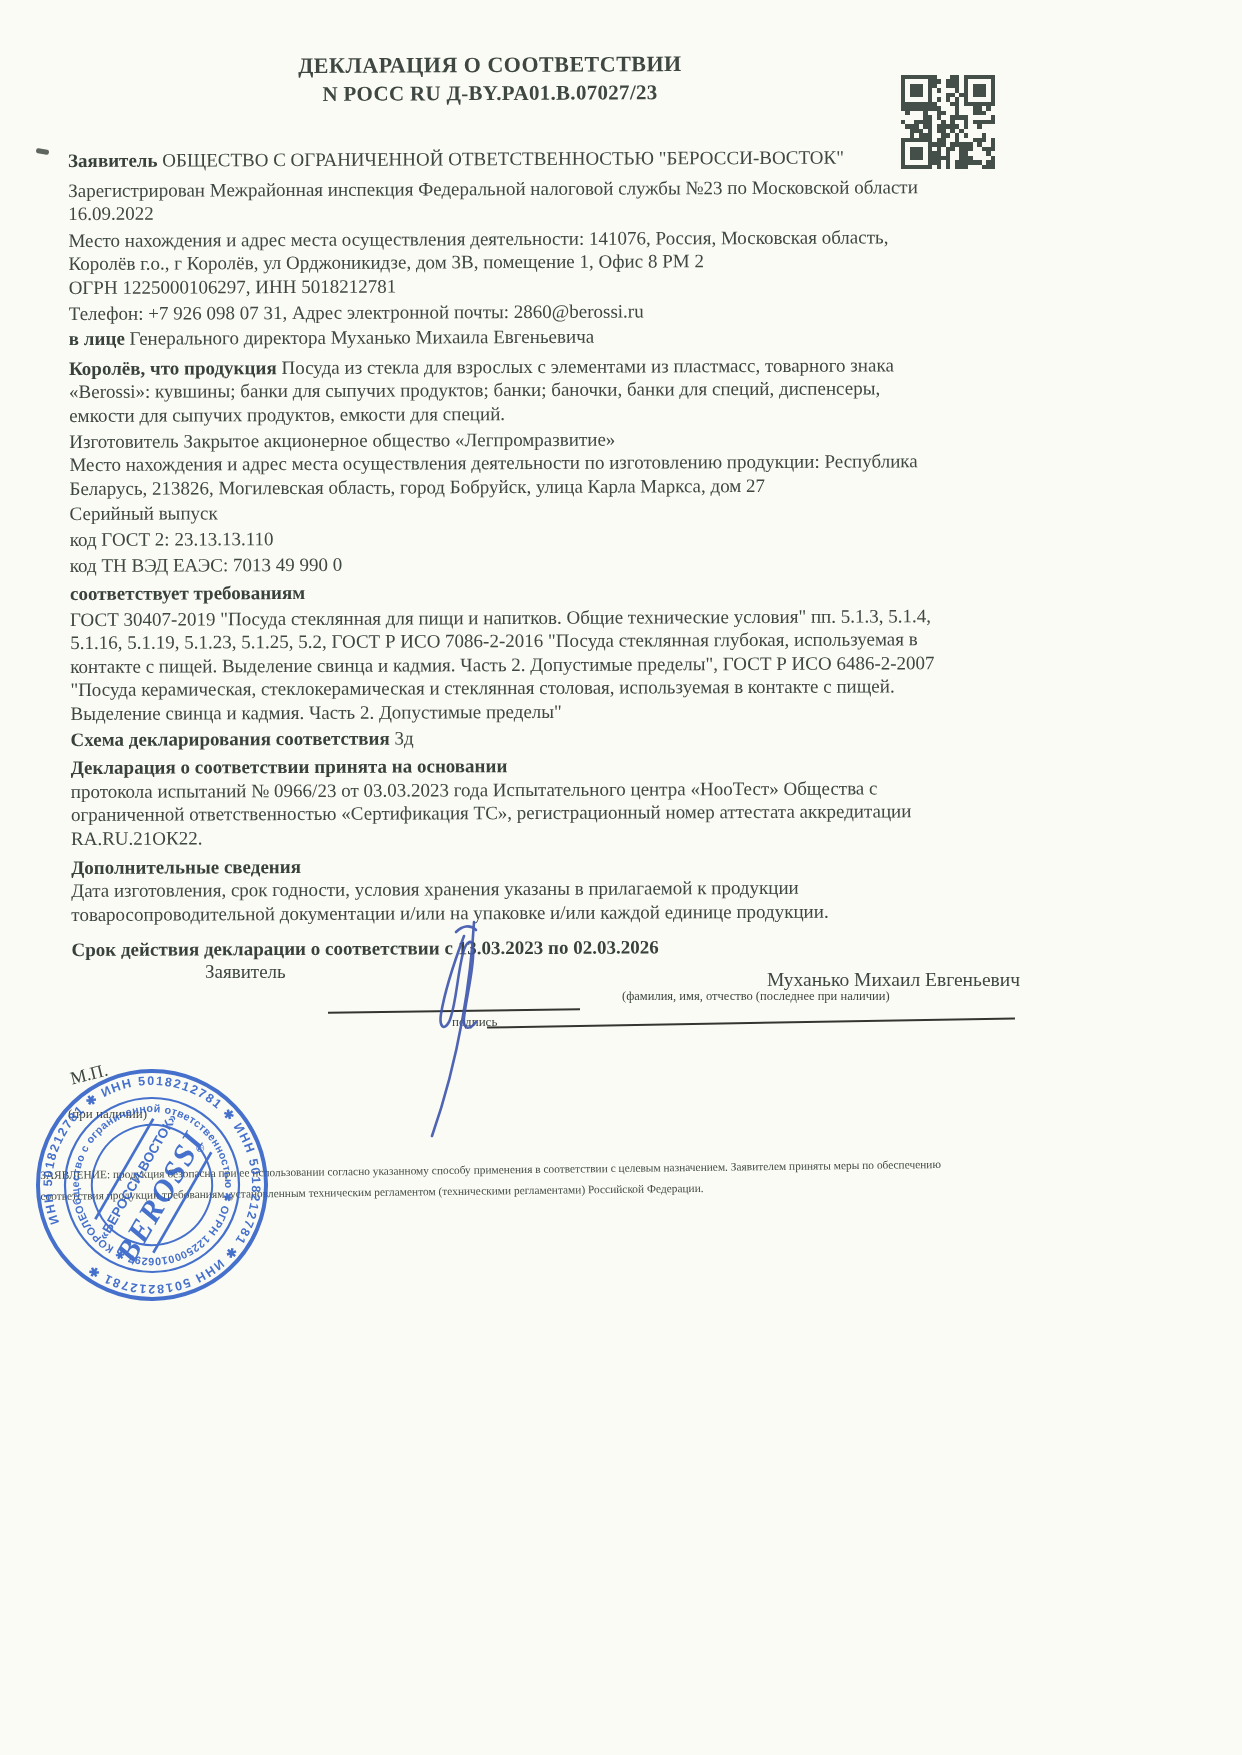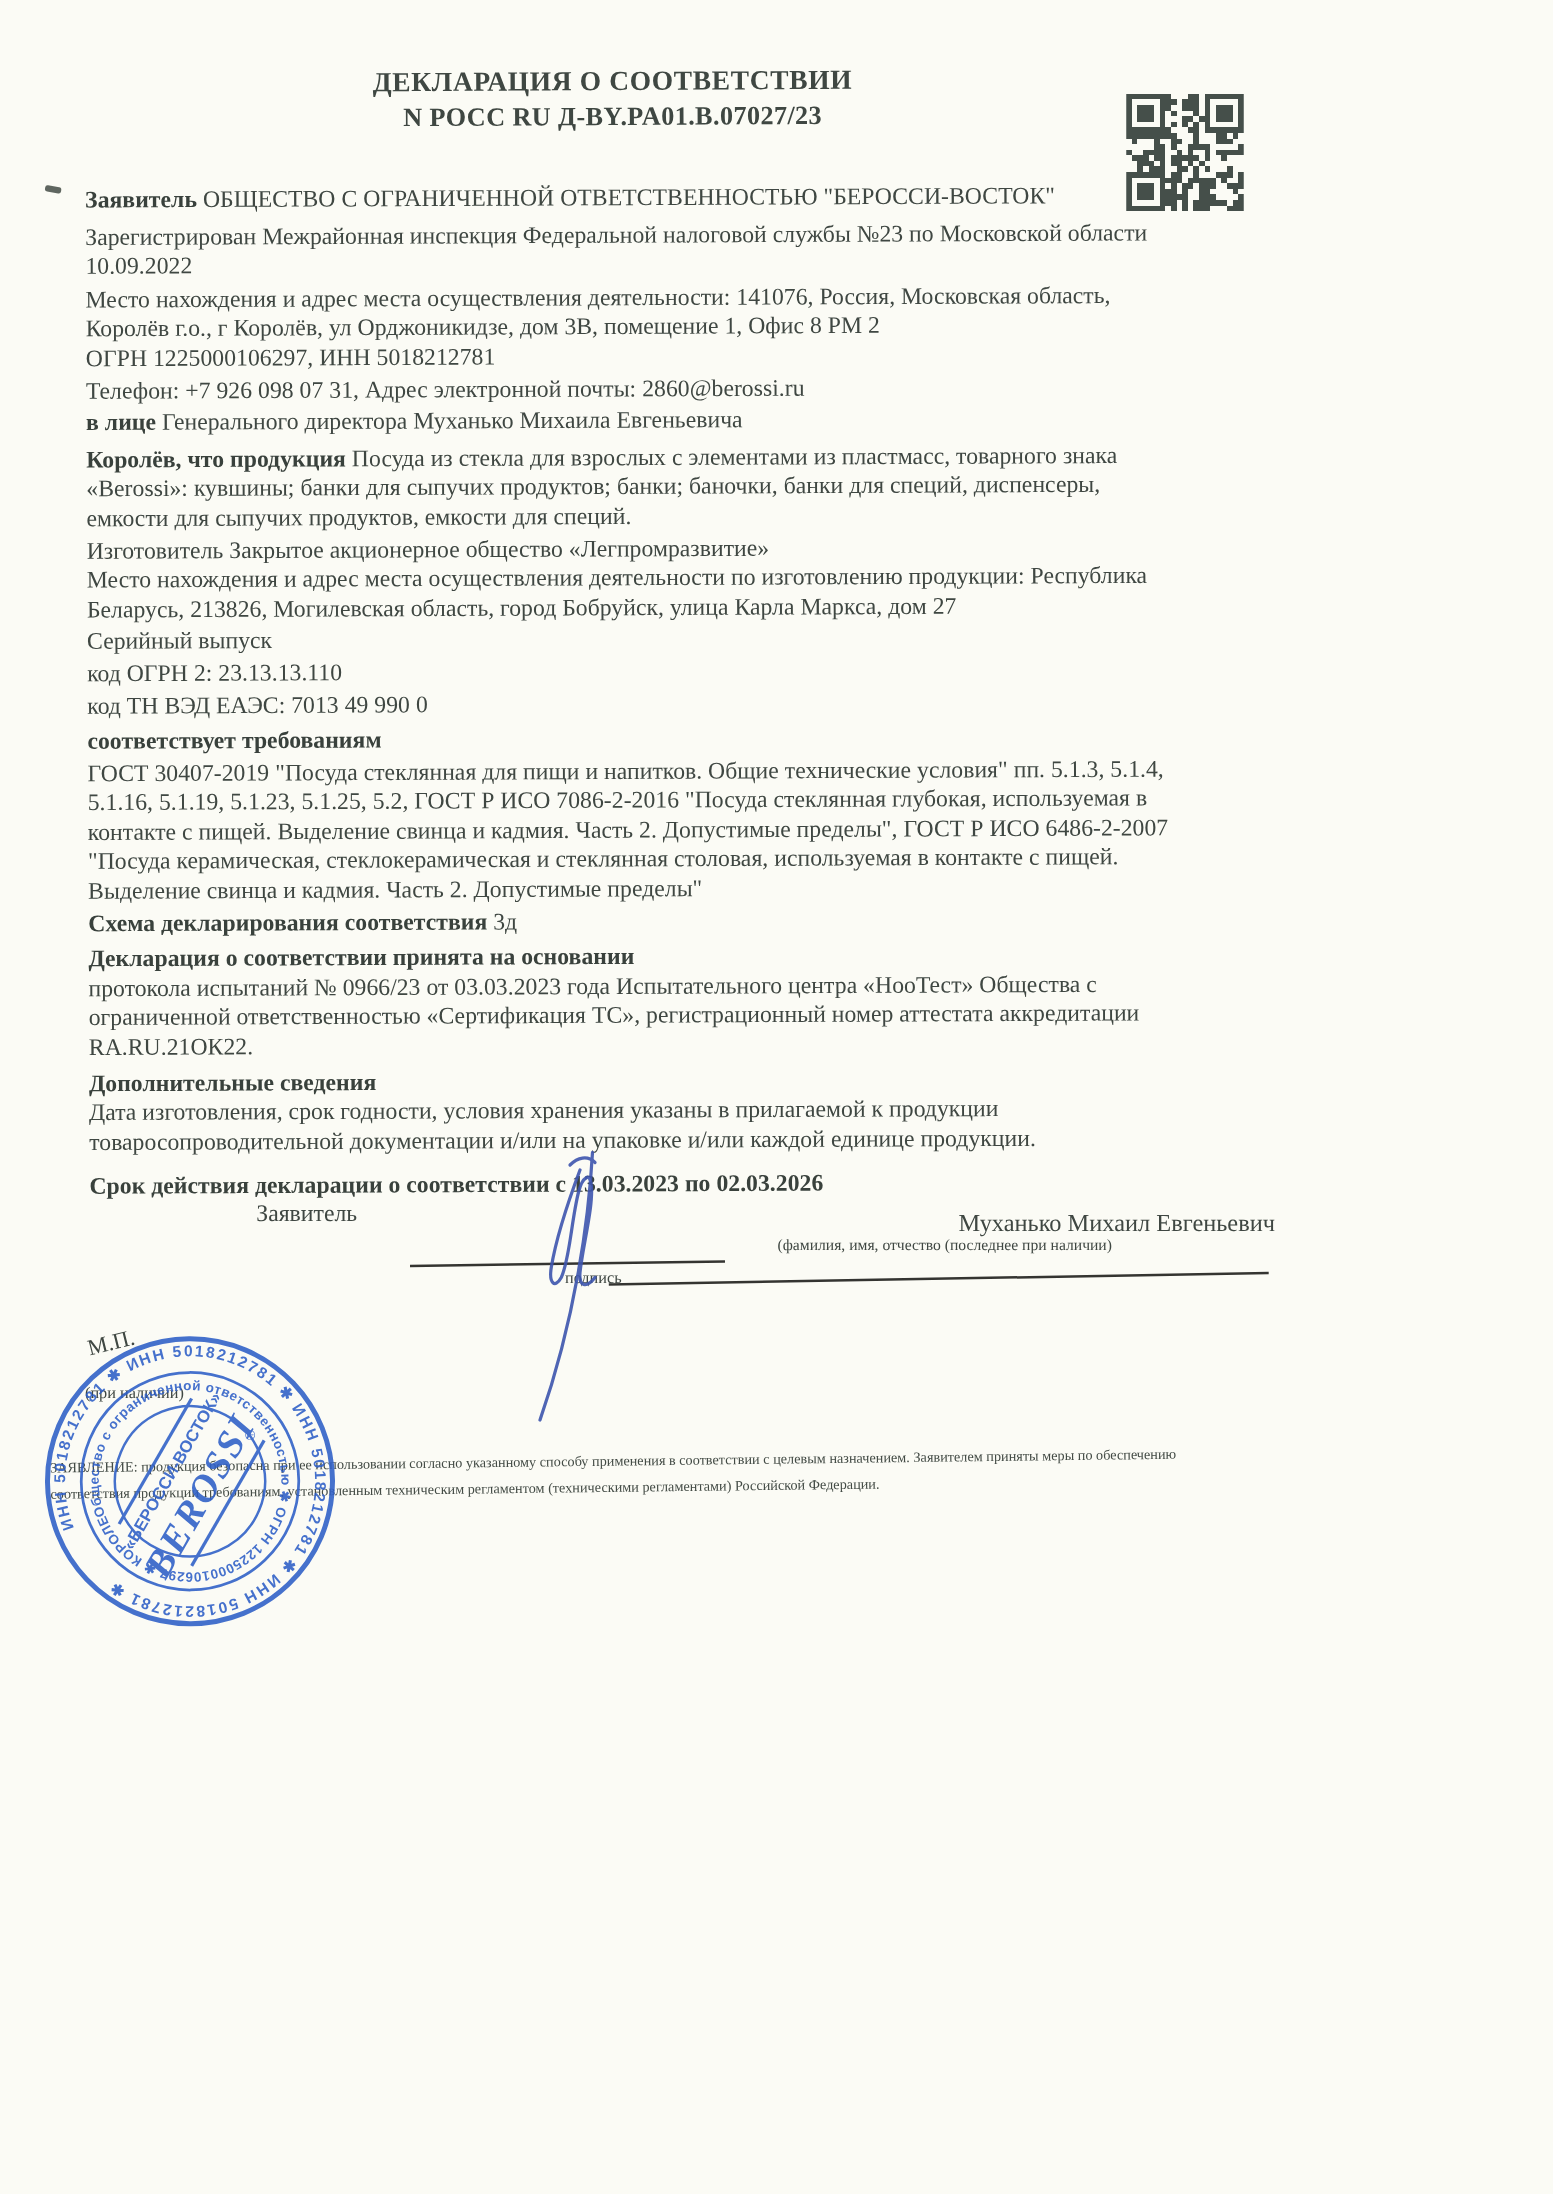--- a/index.html
+++ b/index.html
@@ -236,34 +236,34 @@
         <rect x="19" y="20" width="1" height="1" fill="#454f4a"></rect>
         <rect x="20" y="20" width="1" height="1" fill="#454f4a"></rect>
       </svg>
   </div>
 
   <div class="artifact-dash"></div>
 
   <div class="flow">
     <div class="ln"><b>Заявитель</b><span> ОБЩЕСТВО С ОГРАНИЧЕННОЙ ОТВЕТСТВЕННОСТЬЮ "БЕРОССИ-ВОСТОК"</span></div>
     <div class="ln g6"><b></b><span>Зарегистрирован Межрайонная инспекция Федеральной налоговой службы №23 по Московской области</span></div>
-    <div class="ln"><b></b><span>10.09.2022</span></div>
+    <div class="ln"><b></b><span>16.09.2022</span></div>
     <div class="ln g3"><b></b><span>Место нахождения и адрес места осуществления деятельности: 141076, Россия, Московская область,</span></div>
     <div class="ln"><b></b><span>Королёв г.о., г Королёв, ул Орджоникидзе, дом 3В, помещение 1, Офис 8 РМ 2</span></div>
     <div class="ln"><b></b><span>ОГРН 1225000106297, ИНН 5018212781</span></div>
     <div class="ln g2"><b></b><span>Телефон: +7 926 098 07 31, Адрес электронной почты: 2860@berossi.ru</span></div>
     <div class="ln g2"><b>в лице</b><span> Генерального директора Муханько Михаила Евгеньевича</span></div>
     <div class="ln g6"><b>Королёв, что продукция</b><span> Посуда из стекла для взрослых с элементами из пластмасс, товарного знака</span></div>
     <div class="ln"><b></b><span>«Berossi»: кувшины; банки для сыпучих продуктов; банки; баночки, банки для специй, диспенсеры,</span></div>
     <div class="ln"><b></b><span>емкости для сыпучих продуктов, емкости для специй.</span></div>
     <div class="ln g2"><b></b><span>Изготовитель Закрытое акционерное общество «Легпромразвитие»</span></div>
     <div class="ln"><b></b><span>Место нахождения и адрес места осуществления деятельности по изготовлению продукции: Республика</span></div>
     <div class="ln"><b></b><span>Беларусь, 213826, Могилевская область, город Бобруйск, улица Карла Маркса, дом 27</span></div>
     <div class="ln g2"><b></b><span>Серийный выпуск</span></div>
-    <div class="ln g2"><b></b><span>код ОГРН 2: 23.13.13.110</span></div>
+    <div class="ln g2"><b></b><span>код ГОСТ 2: 23.13.13.110</span></div>
     <div class="ln g2"><b></b><span>код ТН ВЭД ЕАЭС: 7013 49 990 0</span></div>
     <div class="ln g5"><b>соответствует требованиям</b><span></span></div>
     <div class="ln g2"><b></b><span>ГОСТ 30407-2019 "Посуда стеклянная для пищи и напитков. Общие технические условия" пп. 5.1.3, 5.1.4,</span></div>
     <div class="ln"><b></b><span>5.1.16, 5.1.19, 5.1.23, 5.1.25, 5.2, ГОСТ Р ИСО 7086-2-2016 "Посуда стеклянная глубокая, используемая в</span></div>
     <div class="ln"><b></b><span>контакте с пищей. Выделение свинца и кадмия. Часть 2. Допустимые пределы", ГОСТ Р ИСО 6486-2-2007</span></div>
     <div class="ln"><b></b><span>"Посуда керамическая, стеклокерамическая и стеклянная столовая, используемая в контакте с пищей.</span></div>
     <div class="ln"><b></b><span>Выделение свинца и кадмия. Часть 2. Допустимые пределы"</span></div>
     <div class="ln g2"><b>Схема декларирования соответствия</b><span> 3д</span></div>
     <div class="ln g5"><b>Декларация о соответствии принята на основании</b><span></span></div>
     <div class="ln"><b></b><span>протокола испытаний № 0966/23 от 03.03.2023 года Испытательного центра «НооТест» Общества с</span></div>

